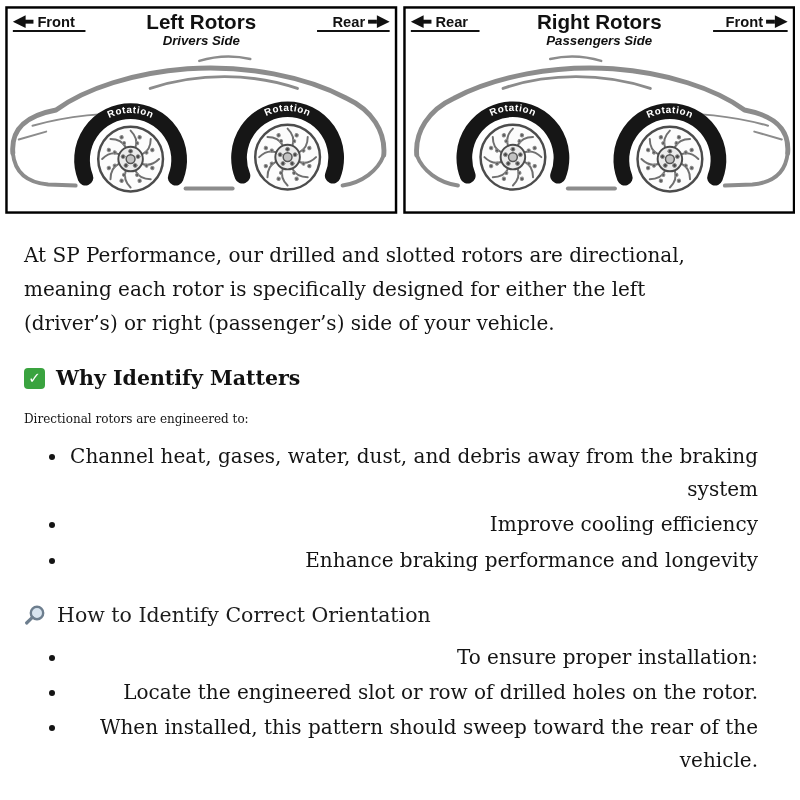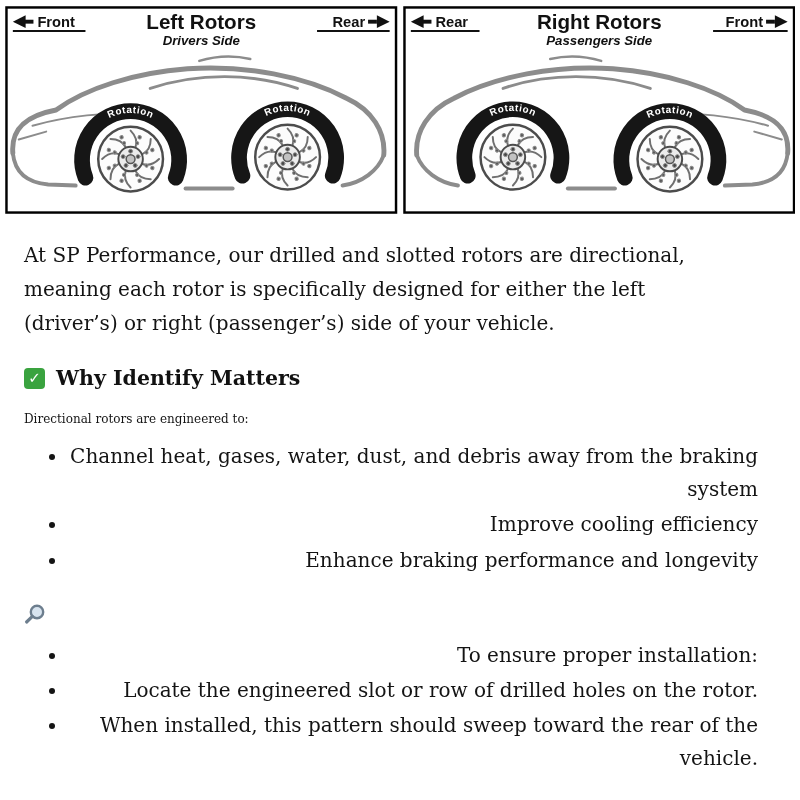--- a/index.html
+++ b/index.html
@@ -169,20 +169,21 @@
       <li>Channel heat, gases, water, dust, and debris away from the braking system</li>
       <li>Improve cooling efficiency</li>
       <li>Enhance braking performance and longevity</li>
     </ul>
 
     <div class="sec-heading regular">
       <svg class="mag-icon" width="22" height="22" viewBox="0 0 22 22">
         <circle cx="13" cy="9" r="6.2" fill="#d8e4ef" stroke="#6d7e8e" stroke-width="2.4"></circle>
         <line x1="8.4" y1="13.4" x2="2.6" y2="19" stroke="#6d7e8e" stroke-width="3.2" stroke-linecap="round"></line>
       </svg>
+      <span>How to Identify Correct Orientation</span>
     </div>
 
     <ul class="bullets" style="">
       <li>To ensure proper installation:</li>
       <li>Locate the engineered slot or row of drilled holes on the rotor.</li>
       <li>When installed, this pattern should sweep toward the rear of the vehicle.</li>
     </ul>
 
   </div>
 </div>

